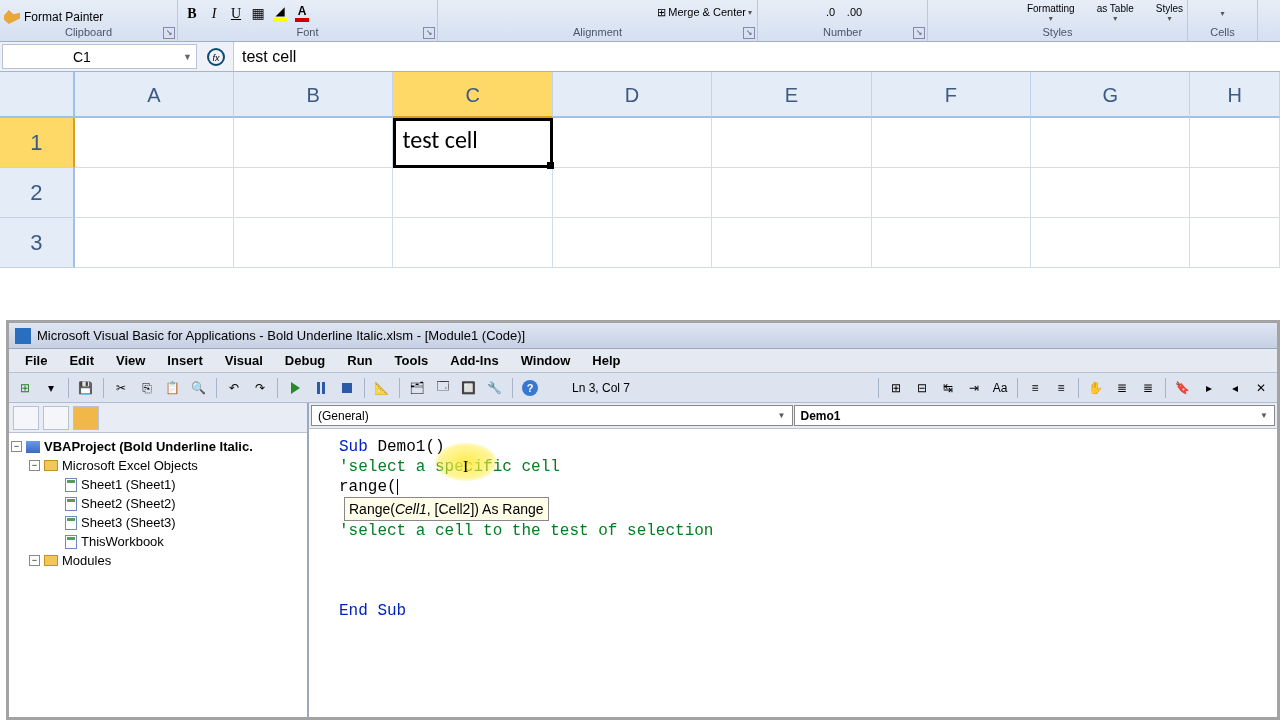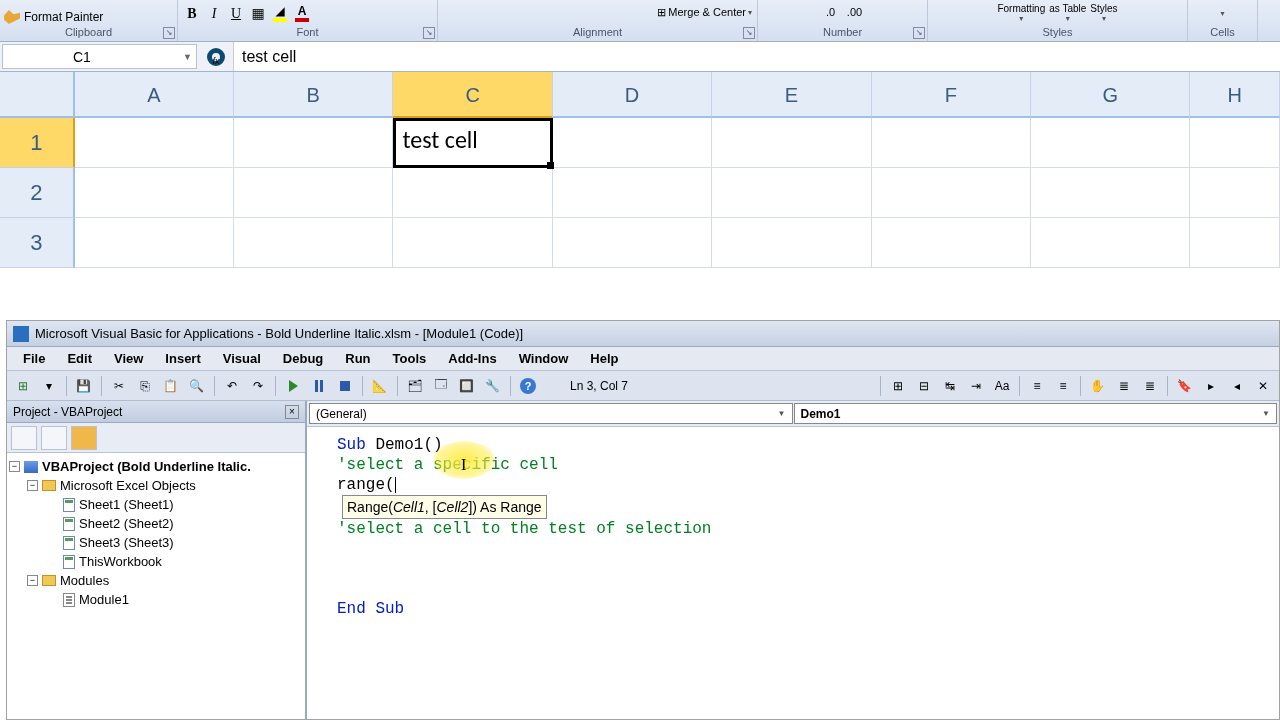--- a/index.html
+++ b/index.html
@@ -26,39 +26,39 @@
 
 .align-btn, .num-btn, .style-btn { min-width: 50px; height: 24px; border: 1px solid transparent; font-size: 11px; display: flex; align-items: center; justify-content: center; gap: 2px; }
 .style-col { display: flex; flex-direction: column; align-items: center; font-size: 10px; }
 .drop-arrow { font-size: 8px; color: #555; }
 
 
 .formula-row { height: 30px; display: flex; align-items: stretch; border-bottom: 1px solid #a7b4c8; background: #eef2f8; }
 .name-box { width: 195px; display: flex; align-items: center; border-right: 1px solid #a7b4c8; padding-left: 70px; font-size: 14px; position: relative; background: #fff; border: 1px solid #b8c2d4; margin: 2px; }
 .name-drop { position: absolute; right: 4px; font-size: 9px; color: #666; }
 .fx-area { display: flex; align-items: center; padding: 0 8px; gap: 8px; border-right: 1px solid #ccc; }
-.fx-circle { width: 18px; height: 18px; border-radius: 50%; border: 5px solid #0c4a6e; font-size: 9px; text-align: center; line-height: 16px; font-style: italic; }
+.fx-circle { width: 18px; height: 18px; border-radius: 50%; border: 2px solid #0c4a6e; font-size: 9px; text-align: center; line-height: 16px; font-style: italic; }
 .formula-input { flex: 1; background: #fff; padding: 4px 8px; font-size: 16px; border: none; outline: none; }
 
 
 .sheet { position: relative; }
 .col-headers { display: flex; height: 46px; }
 .corner { width: 75px; background: #e4ecf7; border-right: 2px solid #a1c0e8; border-bottom: 2px solid #a1c0e8; }
 .ch { width: 160px; background: #e4ecf7; border-right: 1px solid #c5d3e8; border-bottom: 2px solid #a1c0e8; text-align: center; font-size: 20px; line-height: 46px; color: #3c5a82; }
 .ch.sel { background: #ffd968; border-bottom: 2px solid #d8a020; }
 .rows { }
 .row { display: flex; height: 50px; }
 .rh { width: 75px; background: #e4ecf7; border-right: 2px solid #a1c0e8; border-bottom: 1px solid #c5d3e8; text-align: center; font-size: 22px; line-height: 50px; color: #3c5a82; }
 .rh.sel { background: #ffd968; border-right: 2px solid #d8a020; }
 .cell { width: 160px; border-right: 1px solid #d4dce8; border-bottom: 1px solid #d4dce8; font-size: 24px; padding: 4px 6px; font-family: Calibri, sans-serif; }
 .cell.active { border: 3px solid #000; position: relative; }
 .cell.active::after { content: ""; position: absolute; right: -4px; bottom: -4px; width: 7px; height: 7px; background: #000; }
 
 
-.vba-window { position: absolute; top: 320px; left: 6px; right: 0; bottom: 0; border: 1px solid #a3a3a3; background: #e8ecf4; display: flex; flex-direction: column; }
+.vba-window { position: absolute; top: 320px; left: 6px; right: 0; bottom: 0; border: 3px solid #a3a3a3; background: #e8ecf4; display: flex; flex-direction: column; }
 .vba-title { height: 26px; background: linear-gradient(#dfe6f2, #c5d0e2); display: flex; align-items: center; padding: 0 6px; font-size: 13px; gap: 6px; border-bottom: 1px solid #9aa8c0; }
 .vba-logo { width: 16px; height: 16px; background: #2a6ec0; display: inline-block; }
 .vba-menu { height: 24px; display: flex; align-items: center; padding: 0 6px; gap: 2px; font-size: 13px; background: #e4e9f2; border-bottom: 1px solid #b8c2d4; font-weight: bold; }
 .vba-menu span { padding: 2px 10px; cursor: pointer; }
 .vba-toolbar { height: 30px; display: flex; align-items: center; padding: 0 4px; gap: 2px; background: #dde4f0; border-bottom: 1px solid #b0bcd0; }
 .tb { width: 24px; height: 24px; border: 1px solid transparent; display: flex; align-items: center; justify-content: center; font-size: 12px; }
 .tb-sep { width: 1px; height: 20px; background: #a8b4c8; margin: 0 3px; }
 .run-tri { width: 0; height: 0; border-left: 9px solid #2a8a2a; border-top: 6px solid transparent; border-bottom: 6px solid transparent; }
 .pause-bars { display: flex; gap: 2px; }
 .pause-bars span { width: 3px; height: 12px; background: #2a5aa8; }
@@ -91,21 +91,21 @@
 .code-dd { flex: 1; background: #fff; border: 1px solid #888; padding: 2px 6px; font-size: 12px; display: flex; justify-content: space-between; align-items: center; }
 .code-dd.r { font-weight: bold; }
 .code-editor { flex: 1; padding: 8px 30px; font-family: Consolas, "Courier New", monospace; font-size: 16px; line-height: 20px; position: relative; }
 .kw { color: #0020c0; }
 .comment { color: #008020; }
 .code-line { white-space: pre; }
 .highlight-circle { position: absolute; width: 62px; height: 38px; border-radius: 50%; background: radial-gradient(rgba(255,235,59,0.9), rgba(255,235,59,0.5) 60%, transparent 80%); pointer-events: none; }
 .cursor-i { position: absolute; width: 12px; height: 18px; color: #000; font-family: serif; }
 .tooltip-box { display: inline-block; background: #fdfde8; border: 1px solid #888; padding: 1px 4px; font-size: 14px; font-family: "Segoe UI", sans-serif; margin-left: 5px; }
 .tooltip-box .bi { font-weight: normal; font-style: italic; }
-.tooltip-box .i { font-style: italic; }
+.tooltip-box .i { }
 .caret { display: inline-block; width: 1px; height: 16px; background: #000; vertical-align: middle; }
 </style>
 </head>
 <body>
 
 <div class="ribbon-top">
   <div class="ribbon-group" style="width:178px">
     <div class="group-content">
       <div class="format-painter">
         <span class="brush-icon"></span>
@@ -146,21 +146,21 @@
   </div>
   <div class="ribbon-group" style="width:170px">
     <div class="group-content" style="justify-content:center;gap:2px">
       <div class="num-btn" style="min-width:22px">.0</div>
       <div class="num-btn" style="min-width:22px">.00</div>
     </div>
     <div class="ribbon-group-label">Number</div>
     <div class="dialog-launcher">↘</div>
   </div>
   <div class="ribbon-group" style="width:260px">
-    <div class="group-content" style="justify-content:center;gap:4px">
+    <div class="group-content" style="justify-content:flex-end;gap:22px">
       <div class="style-col">
           <span>Formatting</span>
           <span class="drop-arrow">▾</span>
         </div>
       <div class="style-col">
           <span>as Table</span>
           <span class="drop-arrow">▾</span>
         </div>
       <div class="style-col">
           <span>Styles</span>
@@ -308,24 +308,20 @@
     <div class="tb">≣</div>
     <div class="tb">≣</div>
     <div class="tb-sep"></div>
     <div class="tb">🔖</div>
     <div class="tb">▸</div>
     <div class="tb">◂</div>
     <div class="tb">✕</div>
   </div>
   <div class="vba-body">
     <div class="proj-pane">
-      <div class="proj-title">
-        <span>Project - VBAProject</span>
-        <span class="proj-close">×</span>
-      </div>
       <div class="proj-toolbar">
         <div class="pt-btn"></div>
         <div class="pt-btn"></div>
         <div class="pt-btn pt-folder"></div>
       </div>
       <div class="tree">
         <div class="tree-node">
           <span class="tree-toggle">−</span>
           <span class="tree-icon-proj"></span>
           <span class="bold">VBAProject (Bold Underline Italic.</span>
@@ -348,24 +344,20 @@
           <span>Sheet3 (Sheet3)</span>
         </div>
         <div class="tree-node indent3">
           <span class="tree-icon-sheet"></span>
           <span>ThisWorkbook</span>
         </div>
         <div class="tree-node indent1">
           <span class="tree-toggle">−</span>
           <span class="tree-icon-folder"></span>
           <span>Modules</span>
-        </div>
-        <div class="tree-node indent3">
-          <span class="tree-icon-mod"></span>
-          <span>Module1</span>
         </div>
       </div>
     </div>
     <div class="code-area">
       <div class="code-dropdowns">
         <div class="code-dd">
           <span>(General)</span>
           <span class="drop-arrow">▼</span>
         </div>
         <div class="code-dd r">

